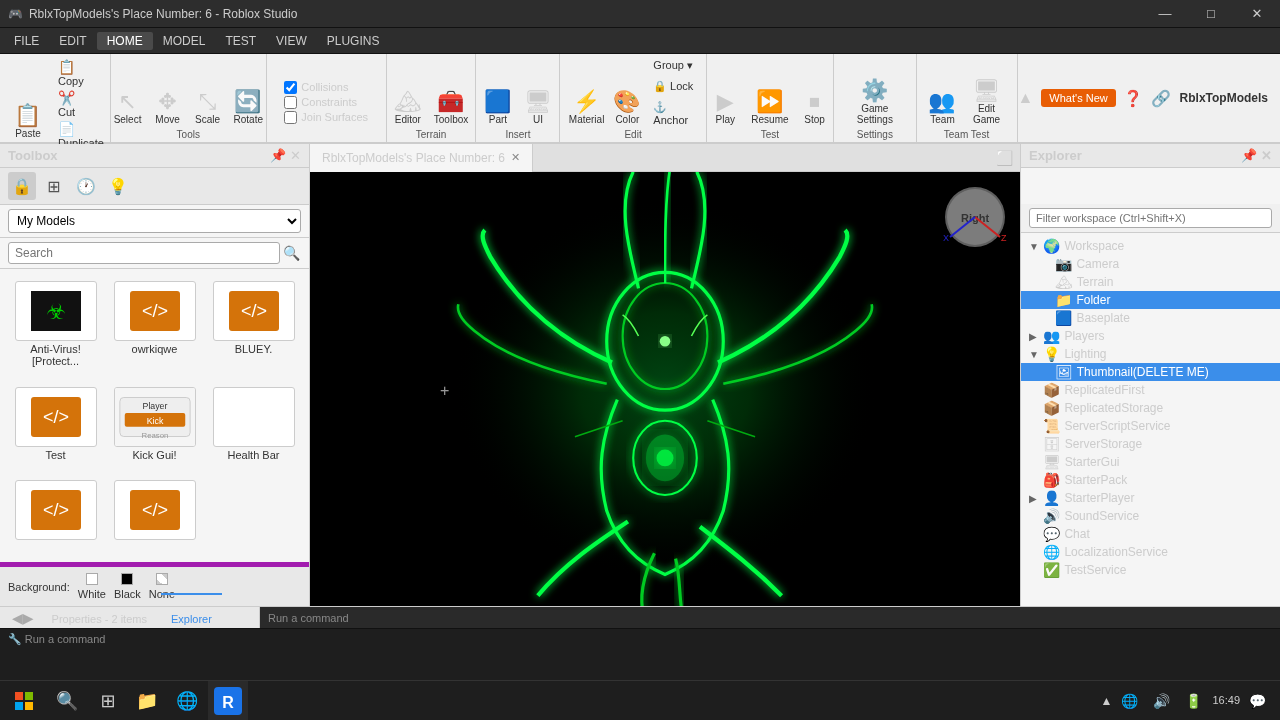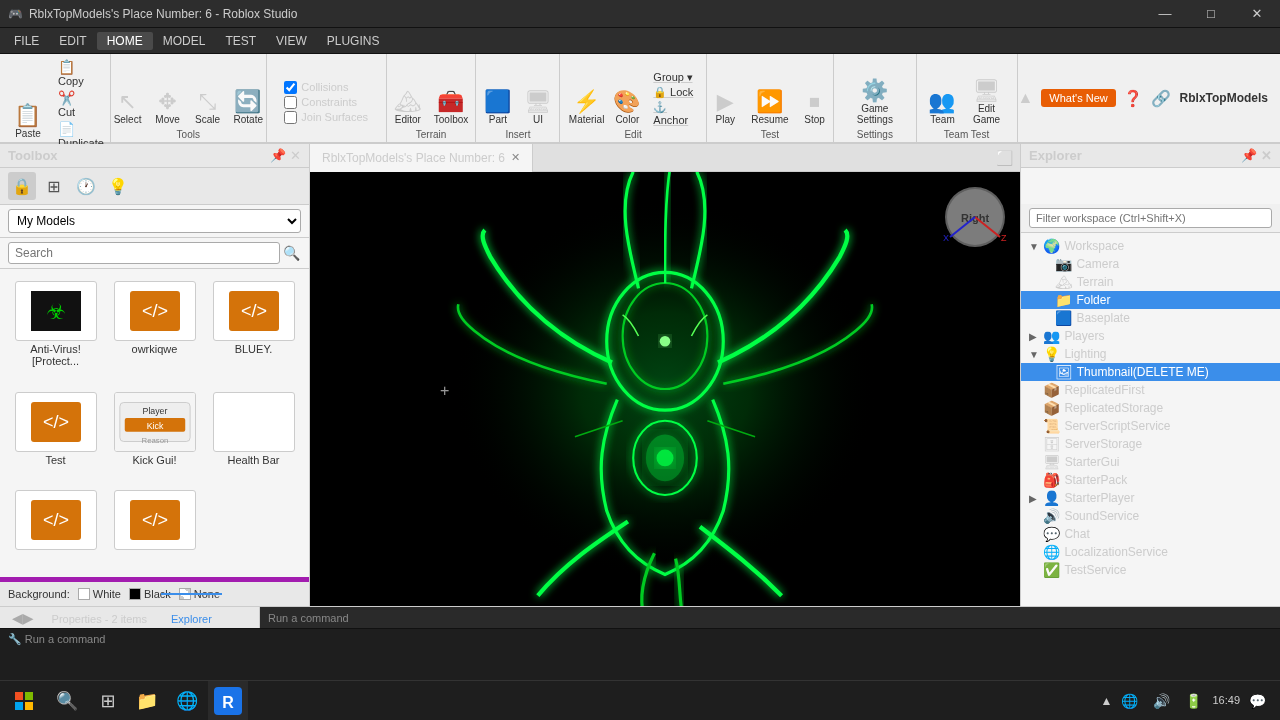--- a/index.html
+++ b/index.html
@@ -113,21 +113,21 @@
       display: flex; align-items: center; justify-content: center; background: white;
       overflow: hidden;
     }
     .toolbox-item-label {
       font-size: 11px; color: #333; text-align: center; margin-top: 2px; word-break: break-word; max-width: 82px;
     }
     #toolbox-bg {
       display: flex; align-items: center; gap: 8px; padding: 6px 8px; border-top: 5px solid #a21caf;
       background: #e8e8e8; font-size: 11px; color: #333;
     }
-    .bg-option { display: flex; align-items: flex-end; gap: 3px; cursor: pointer; }
+    .bg-option { display: flex; align-items: center; gap: 3px; cursor: pointer; flex-direction: column; }
     .bg-swatch { width: 12px; height: 12px; border: 1px solid #aaa; }
 
     
     #viewport {
       flex: 1; position: relative; background: #000; overflow: hidden;
     }
     #viewport-tab {
       height: 28px; background: #e0e0e0; display: flex; align-items: center; border-bottom: 1px solid #ccc;
     }
     .viewport-tab-item {
@@ -338,21 +338,21 @@
   <div class="ribbon-group">
     <div class="ribbon-group-items">
       <div class="ribbon-btn">
         <div class="icon">⚡</div>
         <div class="label">Material</div>
       </div>
       <div class="ribbon-btn">
         <div class="icon">🎨</div>
         <div class="label">Color</div>
       </div>
-      <div class="ribbon-small-col" style="font-size:11px;gap:0;text-decoration:underline;">
+      <div class="ribbon-small-col" style="font-size:11px;gap:6px;">
         <div class="ribbon-btn-small">Group ▾</div>
         <div class="ribbon-btn-small">🔒 Lock</div>
         <div class="ribbon-btn-small">⚓ Anchor</div>
       </div>
     </div>
     <div class="ribbon-group-label">Edit</div>
   </div>
 
   <div class="ribbon-group">
     <div class="ribbon-group-items">

